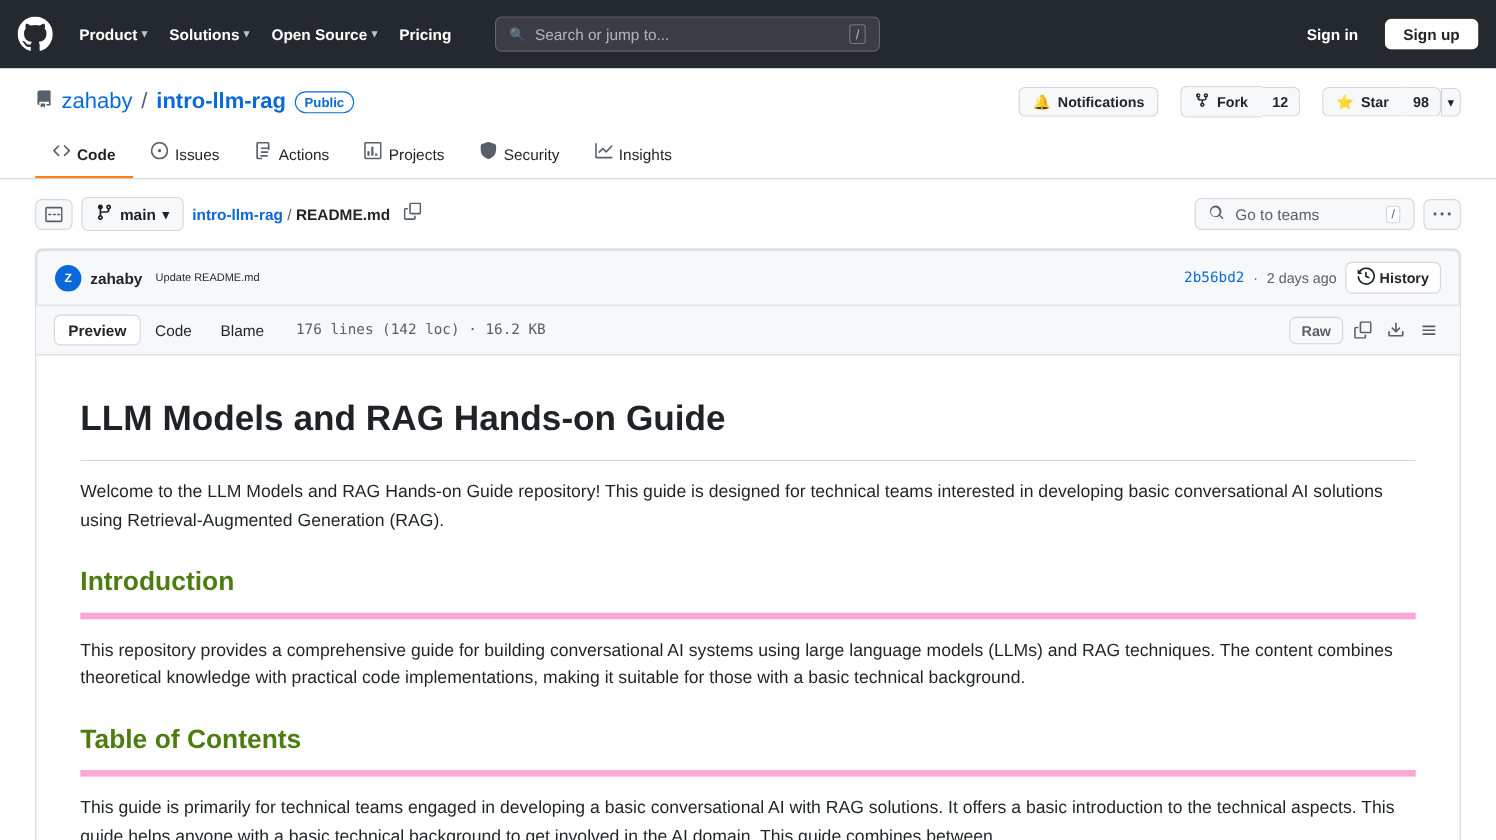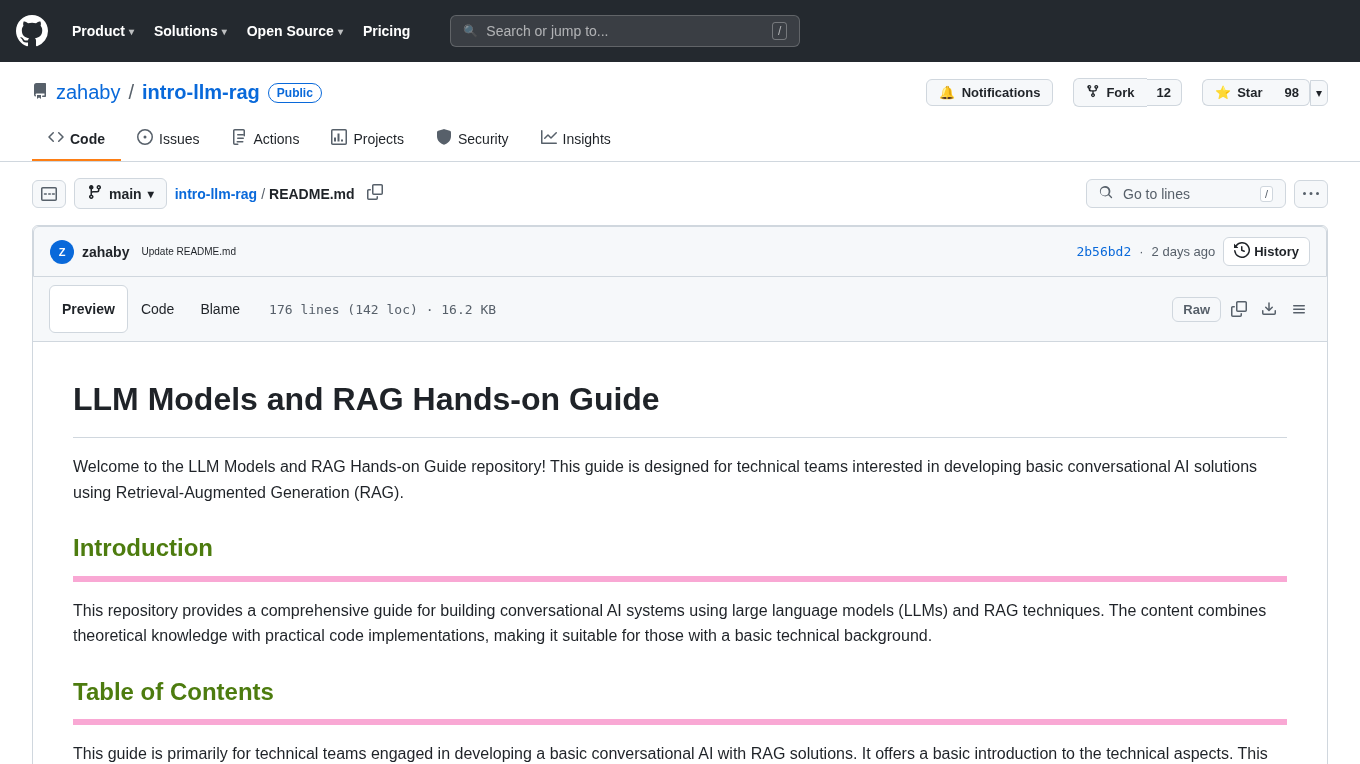--- a/index.html
+++ b/index.html
@@ -346,21 +346,21 @@
       gap: 8px;
     }
     .tab-buttons {
       display: flex;
       align-items: center;
     }
     .tab-btn {
       background: transparent;
       border: 1px solid transparent;
       border-radius: 6px;
-      padding: 15px 12px;
+      padding: 5px 12px;
       font-size: 14px;
       cursor: pointer;
       color: #1f2328;
     }
     .tab-btn.active {
       background: #fff;
       border-color: #d0d7de;
       font-weight: 600;
     }
     .file-stats {
@@ -453,20 +453,24 @@
   <div class="gh-search-bar">
     <div class="gh-search-input">
       <div style="display:flex;align-items:center;">
         <span class="search-icon-inline">🔍</span>
         <span style="font-size:14px;color:rgba(255,255,255,0.6);">Search or jump to...</span>
       </div>
       <span style="border:1px solid rgba(255,255,255,0.3);border-radius:3px;padding:1px 5px;font-size:12px;color:rgba(255,255,255,0.6);">/</span>
     </div>
   </div>
 
+  <div class="header-actions">
+    <button class="btn-sign-in">Sign in</button>
+    <button class="btn-sign-up">Sign up</button>
+  </div>
 </header>
 
 <div class="repo-header">
   <div class="repo-title-row">
     <span class="repo-icon">
       <svg width="16" height="16" viewBox="0 0 16 16" fill="#57606a">
         <path d="M2 2.5A2.5 2.5 0 014.5 0h8.75a.75.75 0 01.75.75v12.5a.75.75 0 01-.75.75h-2.5a.75.75 0 110-1.5h1.75v-2h-8a1 1 0 00-.714 1.7.75.75 0 01-1.072 1.05A2.495 2.495 0 012 11.5v-9zm10.5-1V9h-8c-.356 0-.694.074-1 .208V2.5a1 1 0 011-1h8zM5 12.25v3.25a.25.25 0 00.4.2l1.45-1.087a.25.25 0 01.3 0L8.6 15.7a.25.25 0 00.4-.2v-3.25a.25.25 0 00-.25-.25h-3.5a.25.25 0 00-.25.25z"></path>
       </svg>
     </span>
     <a class="repo-owner">zahaby</a>
@@ -591,21 +595,21 @@
       </svg>
     </button>
 
     <div class="file-actions-right">
       <div class="btn-goto-file">
         <span style="color:#57606a;margin-right:4px;">
           <svg width="14" height="14" viewBox="0 0 16 16" fill="currentColor">
             <path d="M10.68 11.74a6 6 0 01-7.922-8.982 6 6 0 018.982 7.922l3.04 3.04a.749.749 0 11-1.06 1.06l-3.04-3.04zM6.5 3a4.5 4.5 0 100 9 4.5 4.5 0 000-9z"></path>
           </svg>
         </span>
-        <span style="flex:1;color:#57606a;">Go to lines</span>
+        <span style="flex:1;color:#57606a;">Go to teams</span>
         <span class="btn-goto-file-slash">/</span>
       </div>
       <button class="btn-more-options">
         <svg width="16" height="16" viewBox="0 0 16 16" fill="currentColor">
           <path d="M8 9a1.5 1.5 0 100-3 1.5 1.5 0 000 3zM1.5 9a1.5 1.5 0 100-3 1.5 1.5 0 000 3zm13 0a1.5 1.5 0 100-3 1.5 1.5 0 000 3z"></path>
         </svg>
       </button>
     </div>
   </div>
 

